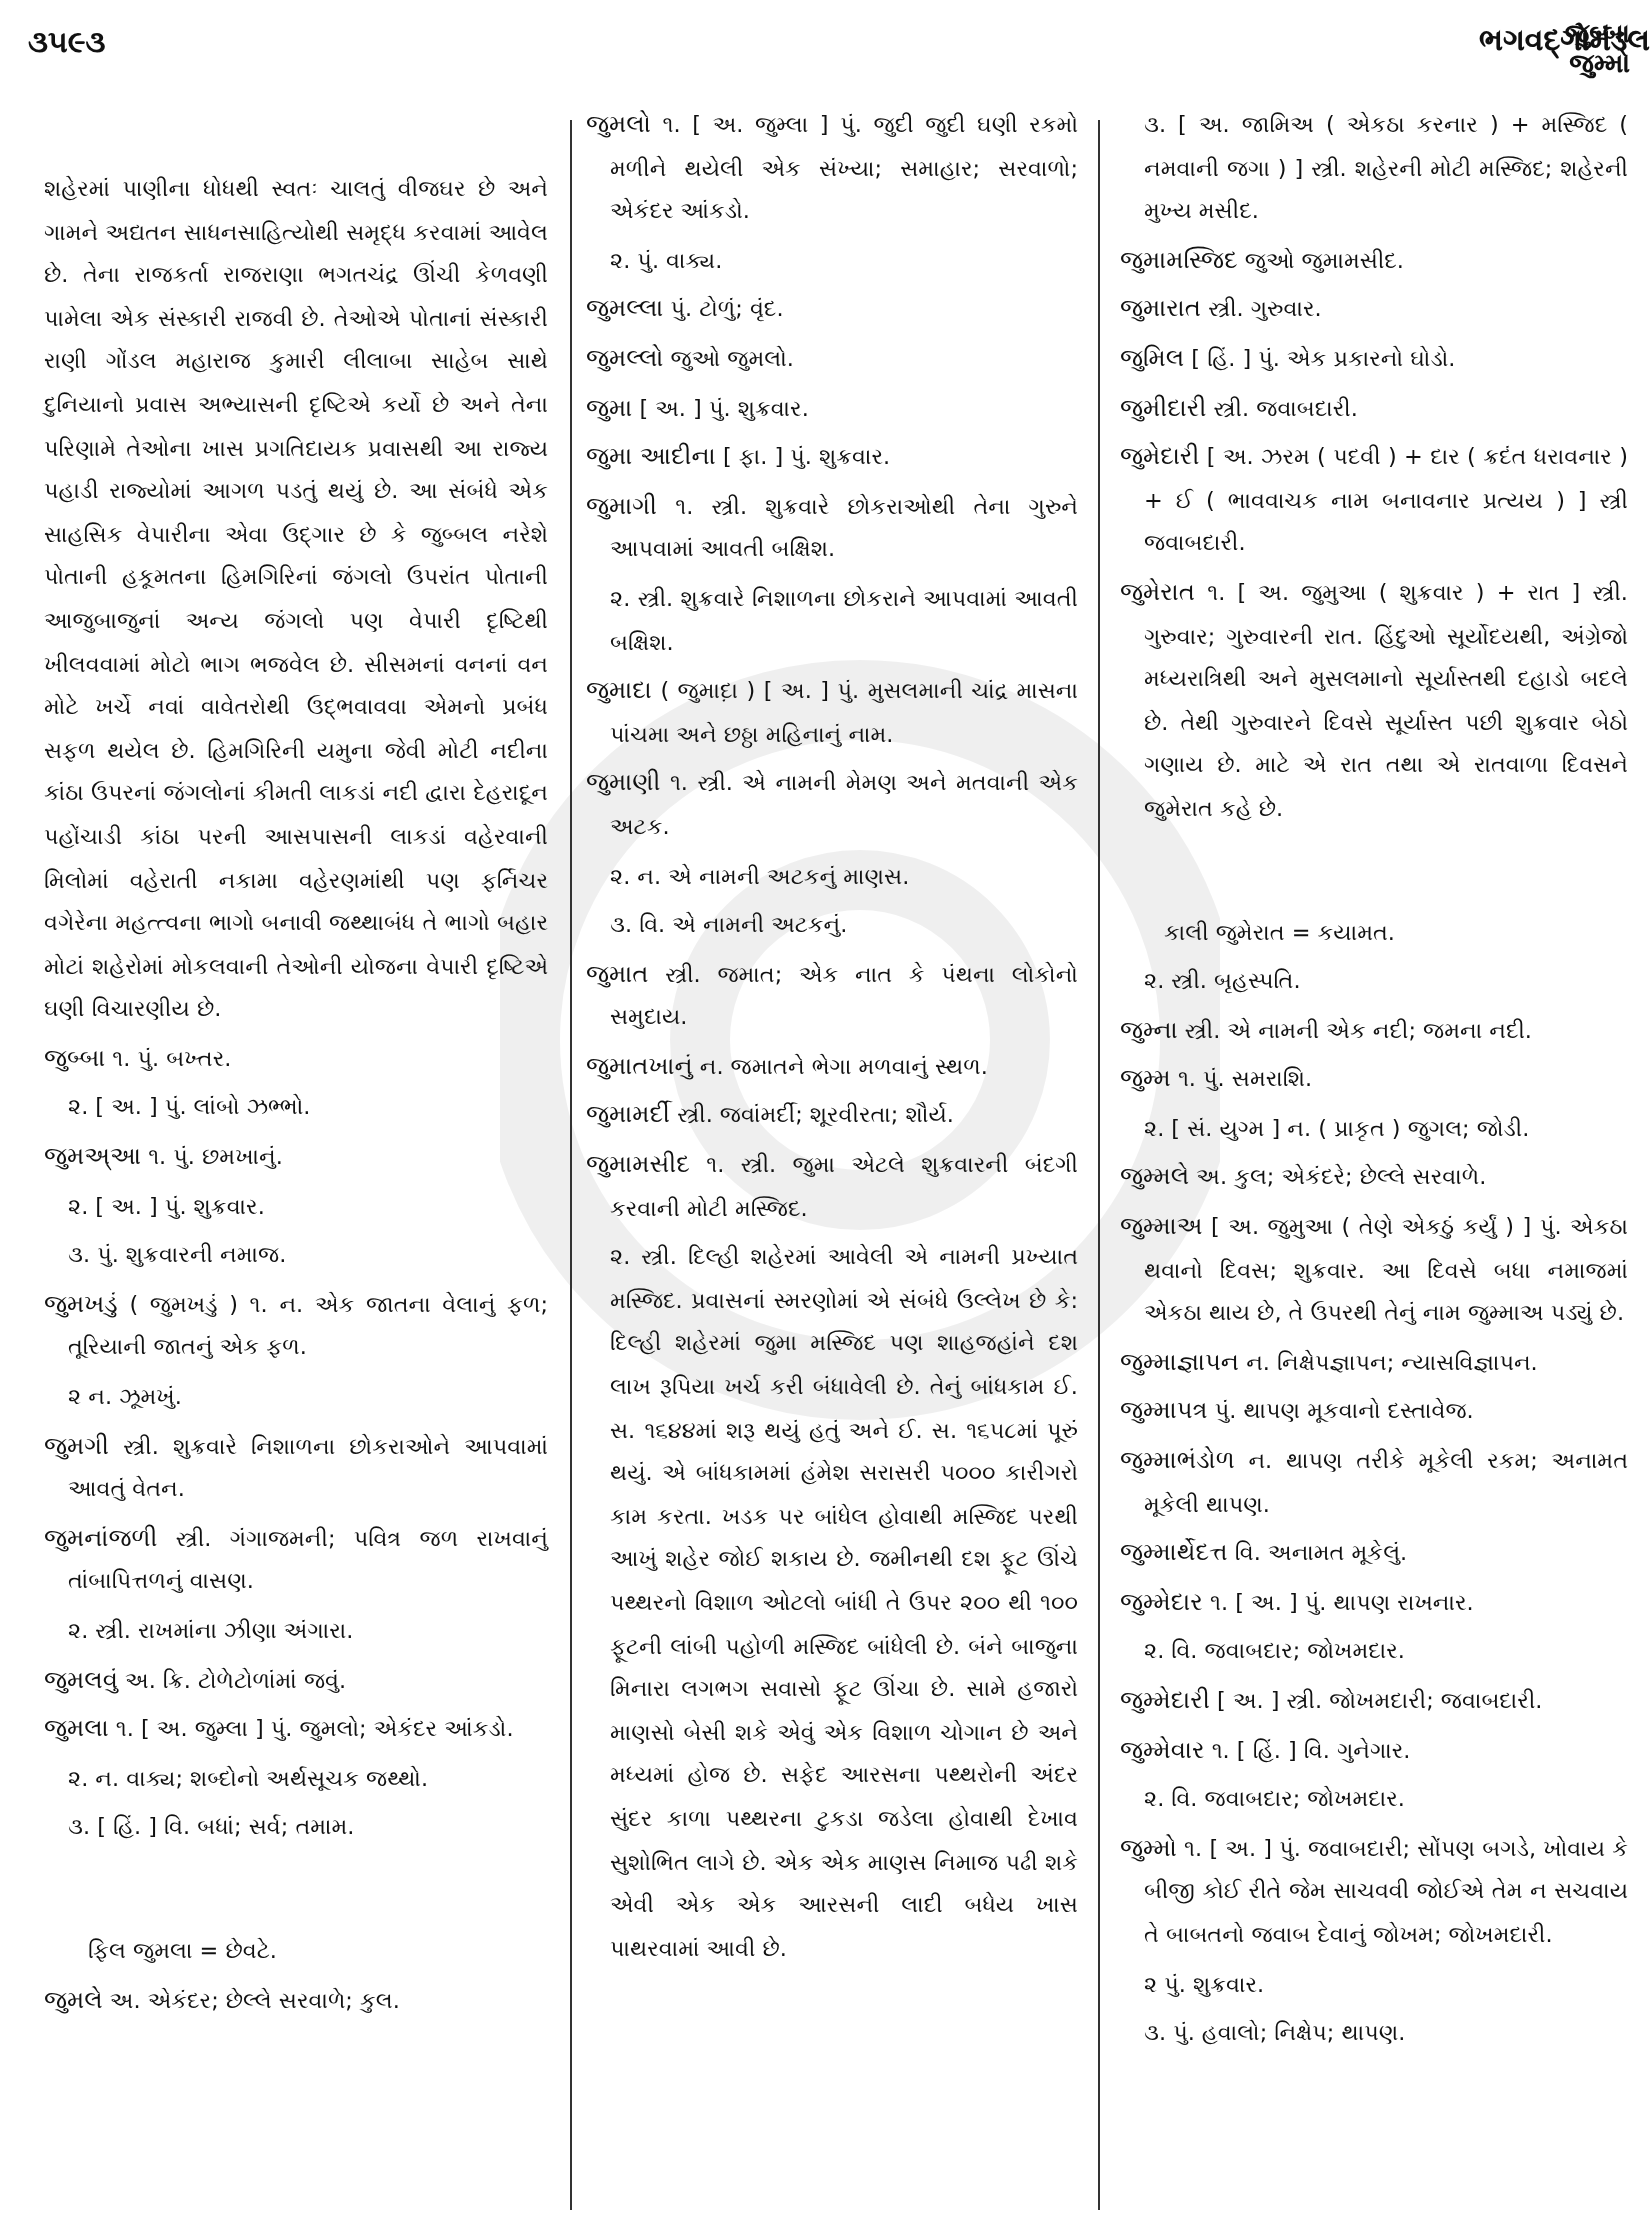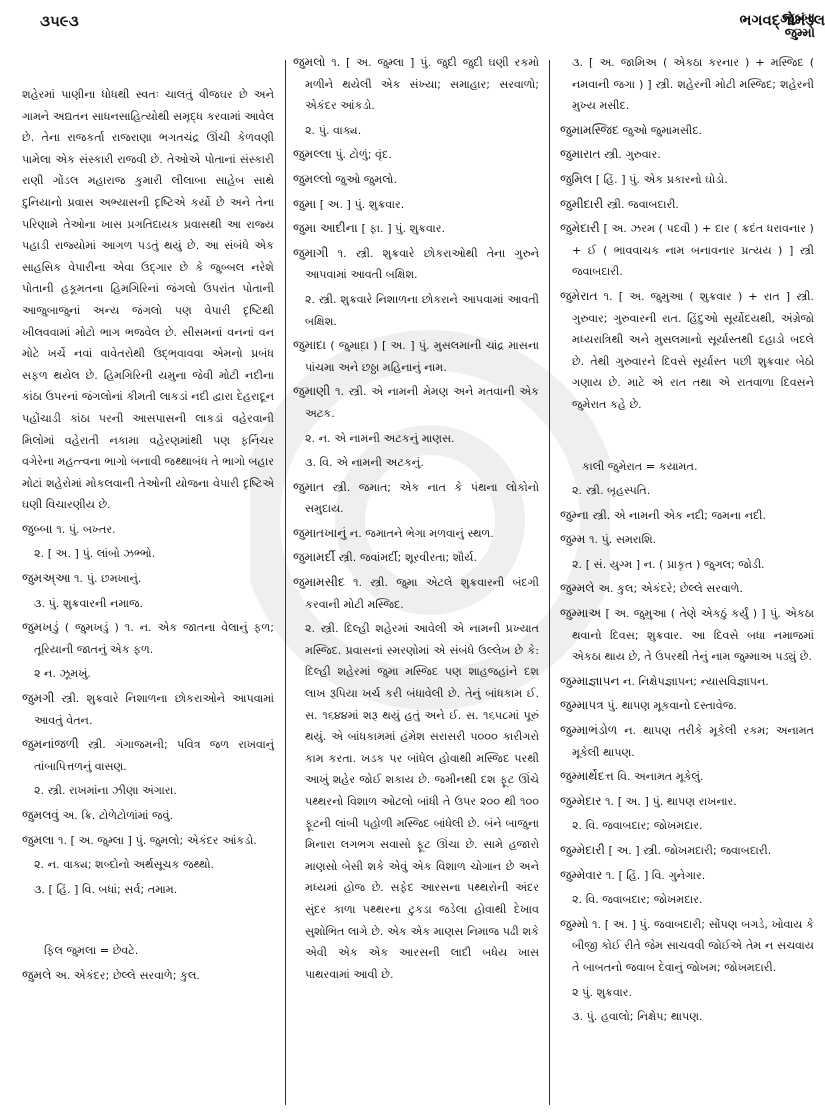--- a/index.html
+++ b/index.html
@@ -3,21 +3,21 @@
   <meta charset="utf-8">
   <style>
     html, body { margin: 0; padding: 0; background: #ffffff; }
     body {
       width: 825px; height: 1115px; position: relative; overflow: hidden;
       font-family: "DejaVu Sans", sans-serif; color: #111;
     }
     .page-header {
       position: absolute; left: 0; top: 0; width: 825px; height: 44px;
     }
-    .page-number { position: absolute; left: 14px; top: 12px; font-size: 15px; font-weight: bold; margin-left: 26px; }
+    .page-number { position: absolute; left: 14px; top: 12px; font-size: 15px; font-weight: bold; }
     .book-title { position: absolute; left: 0; right: 0; top: 11px; text-align: right; font-size: 15px; font-weight: bold; }
     .guide-words { position: absolute; right: 10px; top: 10px; text-align: right; font-size: 13px; font-weight: bold; line-height: 15px; }
     .watermark {
       position: absolute; left: 250px; top: 330px; width: 360px; height: 380px;
       pointer-events: none; opacity: 0.06;
     }
     .column {
       position: absolute; top: 52px; font-size: 11.2px; line-height: 21.6px;
       text-align: justify;
     }
@@ -54,20 +54,21 @@
 </svg>
 
 <div class="rule rule-1"></div>
 <div class="rule rule-2"></div>
 
 <div class="column col-left">
     <p class="entry cont"><span class="body-text">શહેરમાં પાણીના ધોધથી સ્વતઃ ચાલતું વીજઘર છે અને ગામને અદ્યતન સાધનસાહિત્યોથી સમૃદ્ધ કરવામાં આવેલ છે. તેના રાજકર્તા રાજરાણા ભગતચંદ્ર ઊંચી કેળવણી પામેલા એક સંસ્કારી રાજવી છે. તેઓએ પોતાનાં સંસ્કારી રાણી ગોંડલ મહારાજ કુમારી લીલાબા સાહેબ સાથે દુનિયાનો પ્રવાસ અભ્યાસની દૃષ્ટિએ કર્યો છે અને તેના પરિણામે તેઓના ખાસ પ્રગતિદાયક પ્રવાસથી આ રાજ્ય પહાડી રાજ્યોમાં આગળ પડતું થયું છે. આ સંબંધે એક સાહસિક વેપારીના એવા ઉદ્ગાર છે કે જુબ્બલ નરેશે પોતાની હકૂમતના હિમગિરિનાં જંગલો ઉપરાંત પોતાની આજુબાજુનાં અન્ય જંગલો પણ વેપારી દૃષ્ટિથી ખીલવવામાં મોટો ભાગ ભજવેલ છે. સીસમનાં વનનાં વન મોટે ખર્ચે નવાં વાવેતરોથી ઉદ્ભવાવવા એમનો પ્રબંધ સફળ થયેલ છે. હિમગિરિની યમુના જેવી મોટી નદીના કાંઠા ઉપરનાં જંગલોનાં કીમતી લાકડાં નદી દ્વારા દેહરાદૂન પહોંચાડી કાંઠા પરની આસપાસની લાકડાં વહેરવાની મિલોમાં વહેરાતી નકામા વહેરણમાંથી પણ ફર્નિચર વગેરેના મહત્ત્વના ભાગો બનાવી જથ્થાબંધ તે ભાગો બહાર મોટાં શહેરોમાં મોકલવાની તેઓની યોજના વેપારી દૃષ્ટિએ ઘણી વિચારણીય છે.</span></p>
     <p class="entry "><span class="hw">જુબ્બા</span> <span class="body-text">૧. પું. બખ્તર.</span></p>
     <p class="entry sub"><span class="body-text">૨. [ અ. ] પું. લાંબો ઝભ્ભો.</span></p>
     <p class="entry "><span class="hw">જુમઅ્આ</span> <span class="body-text">૧. પું. છમખાનું.</span></p>
+    <p class="entry sub"><span class="body-text">૨. [ અ. ] પું. શુક્રવાર.</span></p>
     <p class="entry sub"><span class="body-text">૩. પું. શુક્રવારની નમાજ.</span></p>
     <p class="entry "><span class="hw">જુમખડું</span> <span class="body-text">( જુમખડું ) ૧. ન. એક જાતના વેલાનું ફળ; તૂરિયાની જાતનું એક ફળ.</span></p>
     <p class="entry sub"><span class="body-text">૨ ન. ઝૂમખું.</span></p>
     <p class="entry "><span class="hw">જુમગી</span> <span class="body-text">સ્ત્રી. શુક્રવારે નિશાળના છોકરાઓને આપવામાં આવતું વેતન.</span></p>
     <p class="entry "><span class="hw">જુમનાંજળી</span> <span class="body-text">સ્ત્રી. ગંગાજમની; પવિત્ર જળ રાખવાનું તાંબાપિત્તળનું વાસણ.</span></p>
     <p class="entry sub"><span class="body-text">૨. સ્ત્રી. રાખમાંના ઝીણા અંગારા.</span></p>
     <p class="entry "><span class="hw">જુમલવું</span> <span class="body-text">અ. ક્રિ. ટોળેટોળાંમાં જવું.</span></p>
     <p class="entry "><span class="hw">જુમલા</span> <span class="body-text">૧. [ અ. જુમ્લા ] પું. જુમલો; એકંદર આંકડો.</span></p>
     <p class="entry sub"><span class="body-text">૨. ન. વાક્ય; શબ્દોનો અર્થસૂચક જથ્થો.</span></p>
     <p class="entry sub"><span class="body-text">૩. [ હિં. ] વિ. બધાં; સર્વ; તમામ.</span></p>

